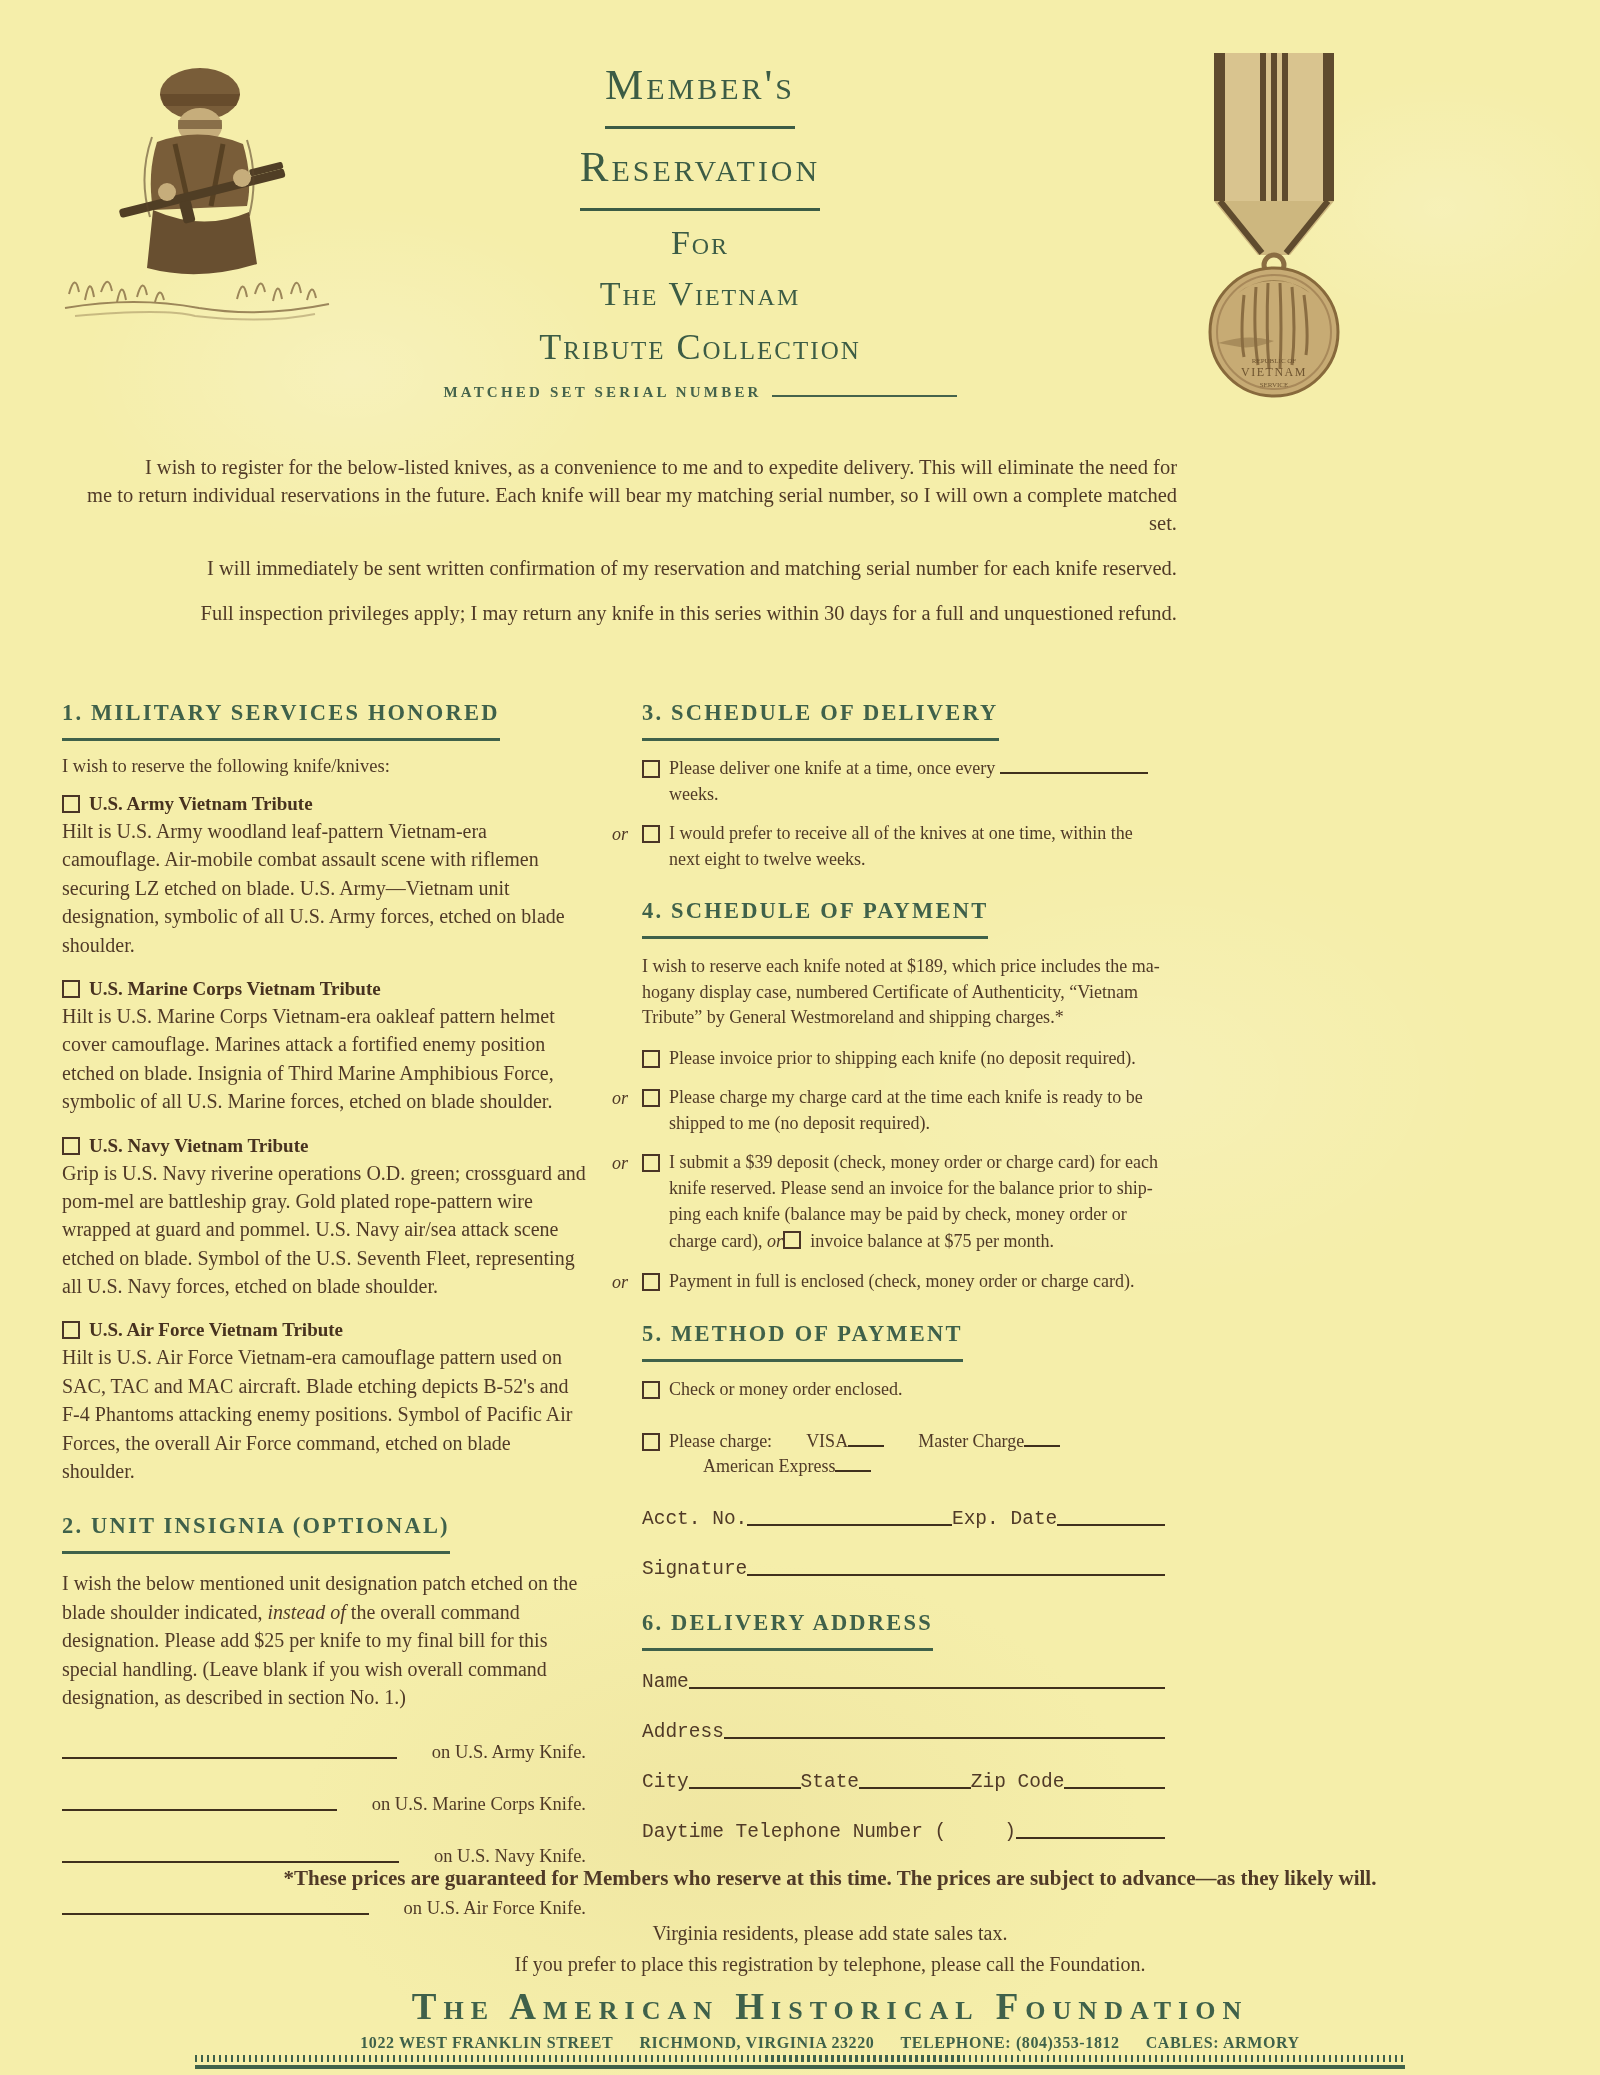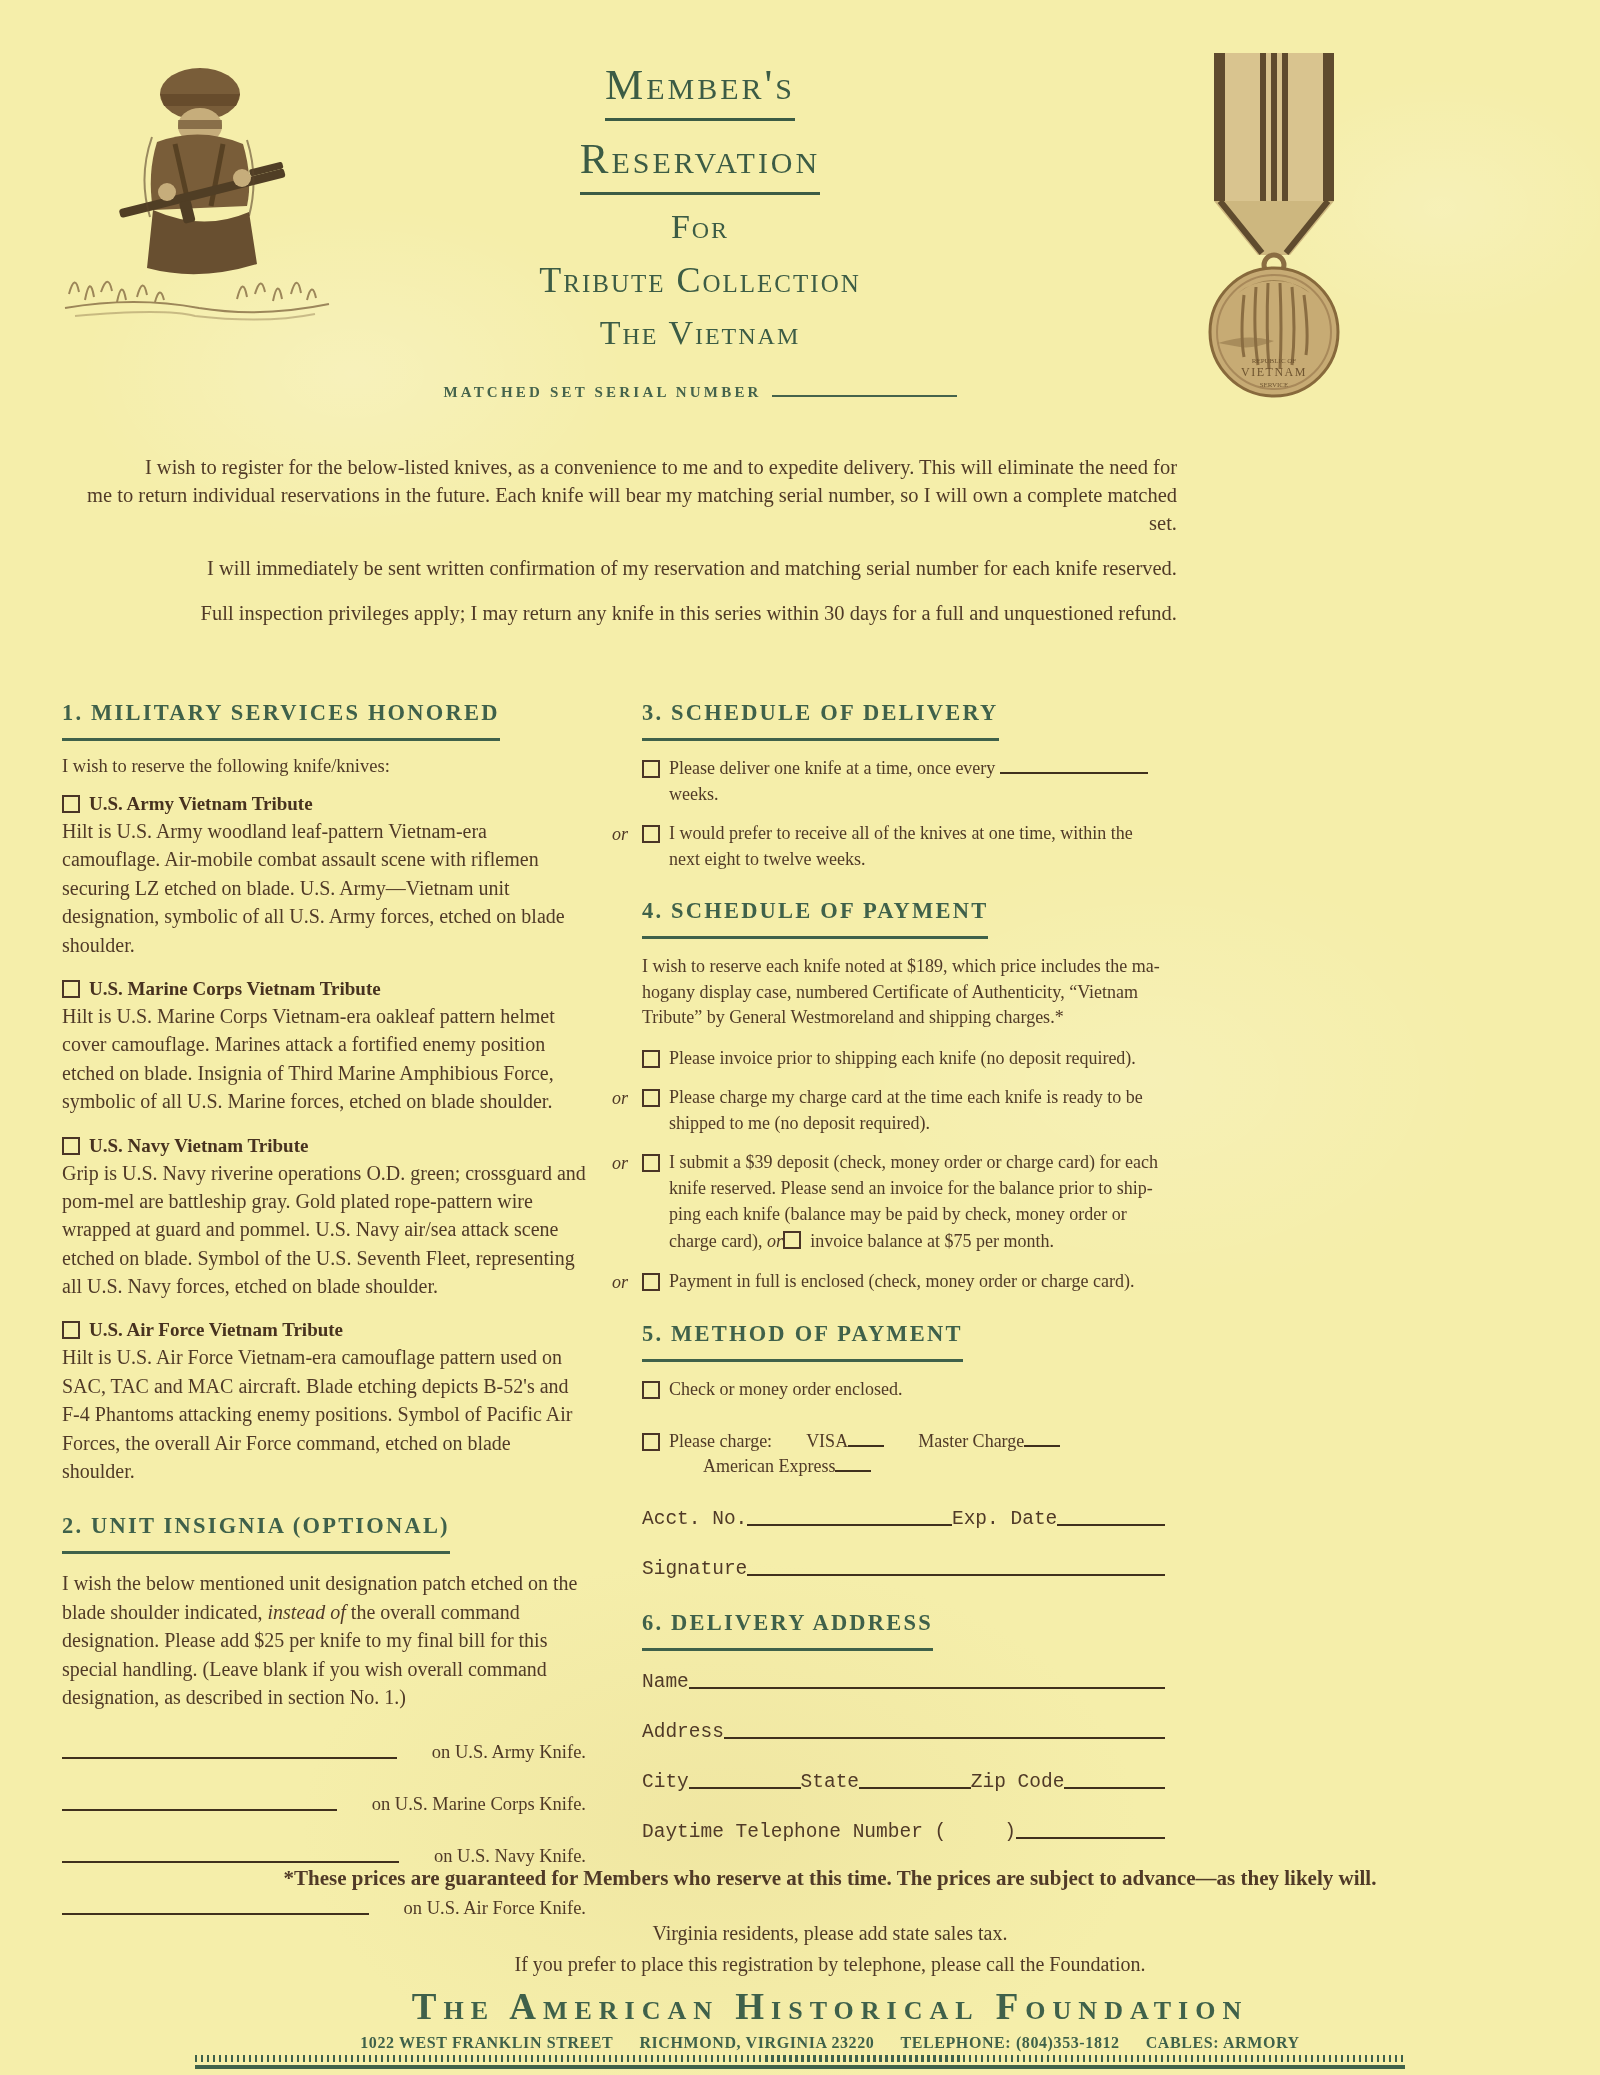--- a/index.html
+++ b/index.html
@@ -16,21 +16,21 @@
   }
   
   .soldier { position:absolute; left:55px; top:42px; width:290px; height:285px; }
   .medal { position:absolute; left:1178px; top:45px; width:192px; height:360px; }
   .title-block { position:absolute; left:420px; top:60px; width:560px; text-align:center;
                  color:#3c5c45; font-variant:small-caps; }
   .tl { margin-bottom:13px; }
   .tl1 { font-size:43px; letter-spacing:3px; }
   .tl2 { font-size:34px; letter-spacing:2px; }
   .tl3 { font-size:36px; letter-spacing:2px; }
-  .u { border-bottom:3px solid #3c5c45; padding-bottom:9px; }
+  .u { border-bottom:3px solid #3c5c45; padding-bottom:17px; }
   .tl span { display:inline-block; }
   .serial { position:absolute; left:420px; top:383px; width:560px; text-align:center;
             color:#45634c; font-size:15px; letter-spacing:3.2px; font-weight:bold; }
   .serial .bl { width:185px; border-color:#45634c; margin-left:10px; }
   
   .intro { position:absolute; left:62px; top:453px; width:1115px; font-size:20.5px; line-height:1.37;text-align:right; }
   .intro p { margin:0 0 17px; text-indent:54px; }
   
   .colL { position:absolute; left:62px; top:700px; width:524px; }
   .colR { position:absolute; left:612px; top:700px; width:553px; }
@@ -116,22 +116,22 @@
       <circle cx="112" cy="150" r="9" fill="#c3a878"></circle>
       <circle cx="187" cy="136" r="9" fill="#c3a878"></circle>
       <path d="M97 95 q-14 40 -2 80 M192 98 q12 38 2 76" stroke="#4e3722" stroke-width="2" fill="none" opacity="0.6"></path>
     </g>
   </svg>
 
   <div class="title-block">
     <div class="tl tl1"><span class="u">Member's</span></div>
     <div class="tl tl1"><span class="u">Reservation</span></div>
     <div class="tl tl2"><span>For</span></div>
+    <div class="tl tl2"><span>The Vietnam</span></div>
     <div class="tl tl3"><span>Tribute Collection</span></div>
-    <div class="tl tl2"><span>The Vietnam</span></div>
   </div>
   <div class="serial">
     <span>MATCHED SET SERIAL NUMBER</span><span class="bl"></span>
   </div>
 
   <svg class="medal" viewBox="0 0 192 360">
     <g>
       <rect x="36" y="8" width="120" height="148" fill="#d9c48f"></rect>
       <rect x="36" y="8" width="11" height="148" fill="#5f4b2e"></rect>
       <rect x="145" y="8" width="11" height="148" fill="#5f4b2e"></rect>

